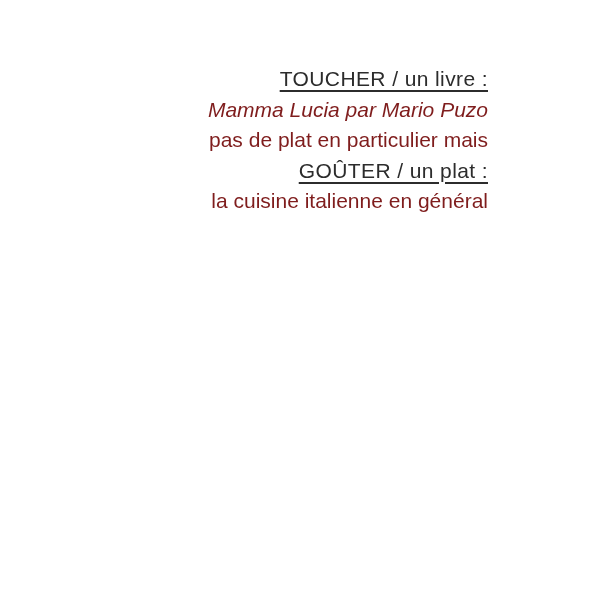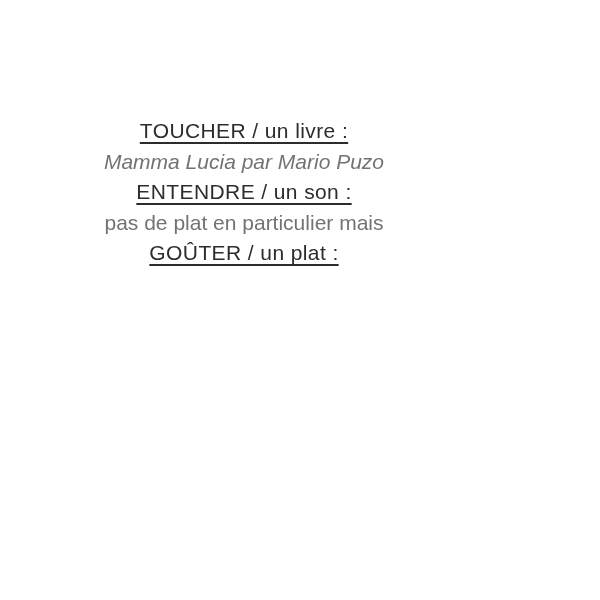--- a/index.html
+++ b/index.html
@@ -11,58 +11,58 @@
     position: relative;
     width: 600px;
     height: 600px;
     background: #ffffff;
     font-family: "Liberation Sans", sans-serif;
     overflow: hidden;
   }
   .card {
     box-sizing: border-box;
     width: 488px;
-    padding-top: 116px;
-    text-align: center;
+    padding-top: 64px;
+    text-align: right;
   }
   .line {
     font-size: 21px;
     line-height: 30.5px;
     white-space: nowrap;
   }
   .heading {
     color: #2c2c2c;
     letter-spacing: 0.4px;
     text-decoration: underline;
     text-underline-offset: 4px;
     text-decoration-thickness: 1.5px;
   }
   .answer {
-    color: #737373;
+    color: #7f1d1d;
   }
   .italic {
     font-style: italic;
   }
 </style>
 </head>
 <body>
 
 <div class="canvas">
   <div class="card">
 
     <div class="section">
       <div class="line heading">TOUCHER / un livre :</div>
       <div class="line answer italic">Mamma Lucia par Mario Puzo</div>
     </div>
 
 
 
     <div class="section">
-      <div class="line heading">ENTENDRE / un son :</div>
     </div>
 
     <div class="section">
       <div class="line answer">pas de plat en particulier mais</div>
       <div class="line heading">GOÛTER / un plat :</div>
+      <div class="line answer">la cuisine italienne en général</div>
     </div>
 
   </div>
 </div>
 
 </body></html>

